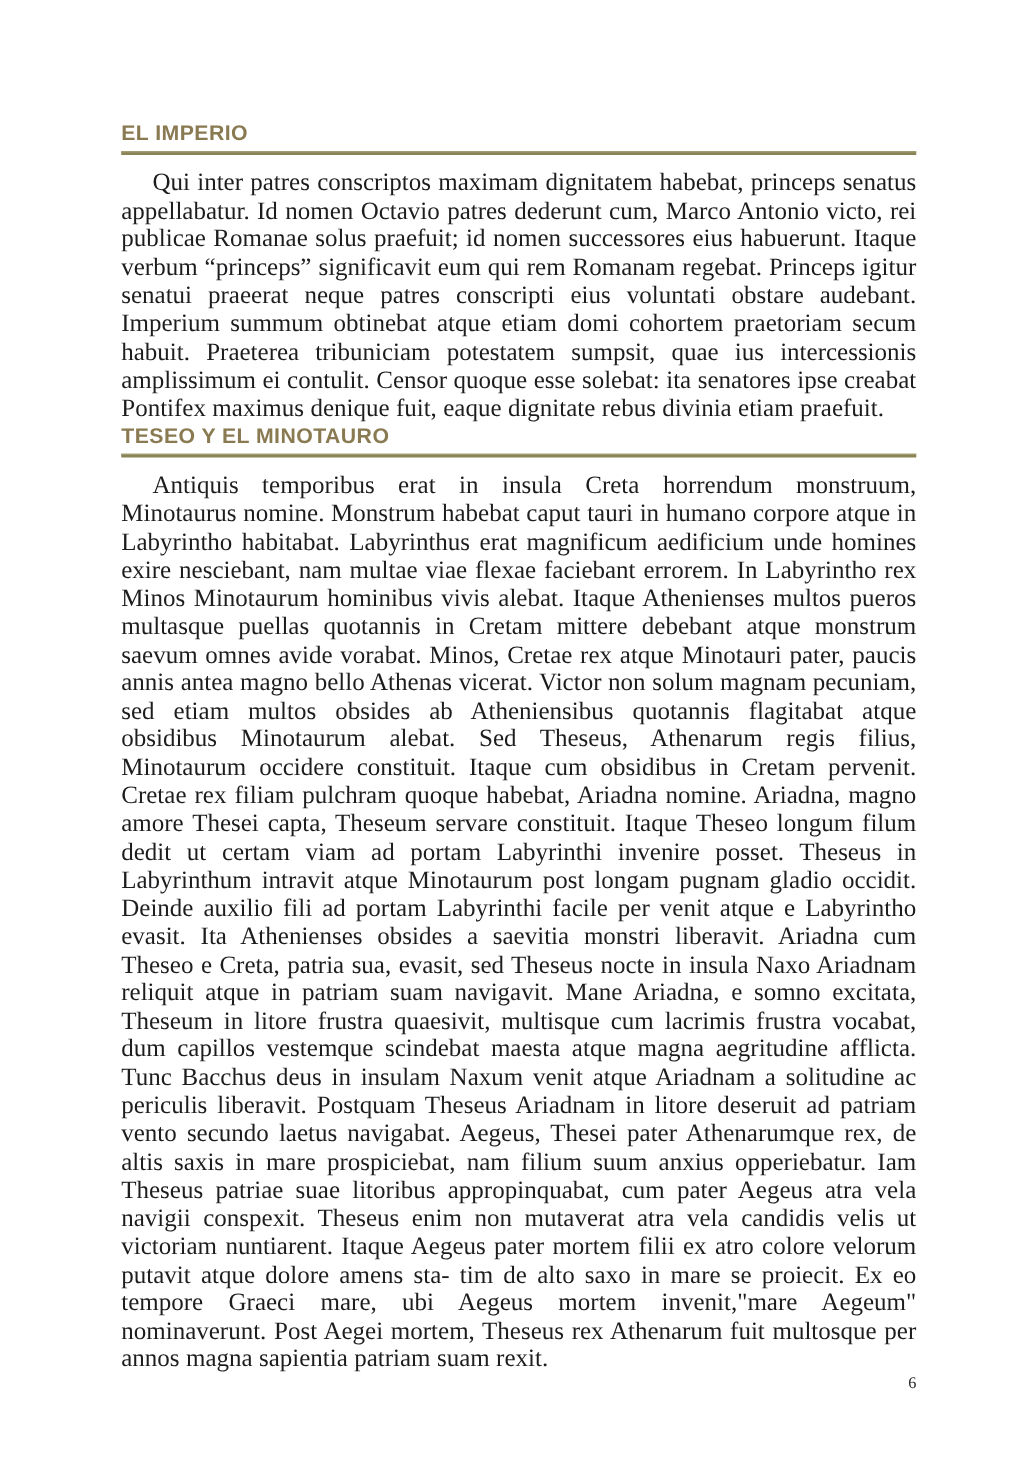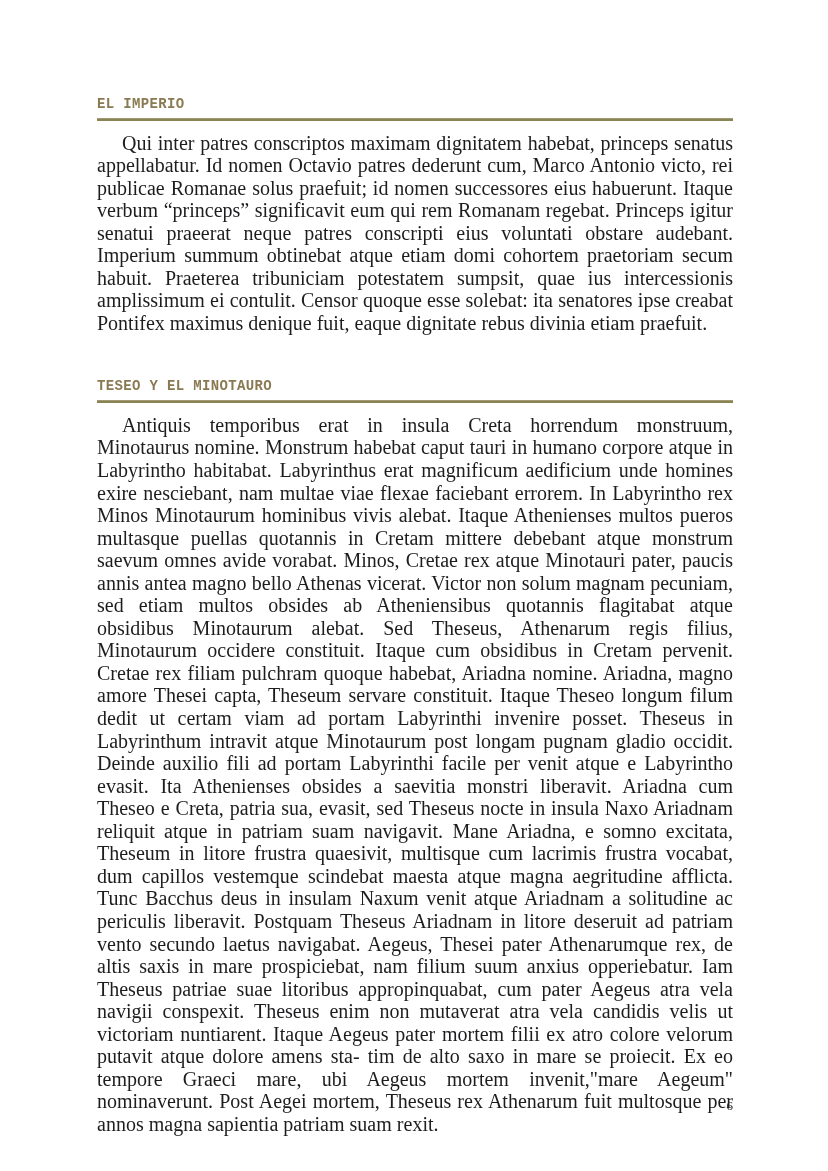--- a/index.html
+++ b/index.html
@@ -29,26 +29,25 @@
     left: 97px;
     top: 96px;
     width: 636px;
   }
 
   .section {
     margin: 0;
   }
 
   .section + .section {
-    margin-top: 44px;
   }
 
   .section-heading {
-    font-family: Liberation Mono, monospace;
-    font-size: 14px;
+    font-family: Liberation Sans, sans-serif;
+    font-size: 17px;
     font-weight: bold;
     letter-spacing: 0.35px;
     color: #8a7a52;
     line-height: 1.25;
     padding: 0 0 4px 0;
     margin: 0;
     text-transform: none;
   }
 
   .heading-rule {

